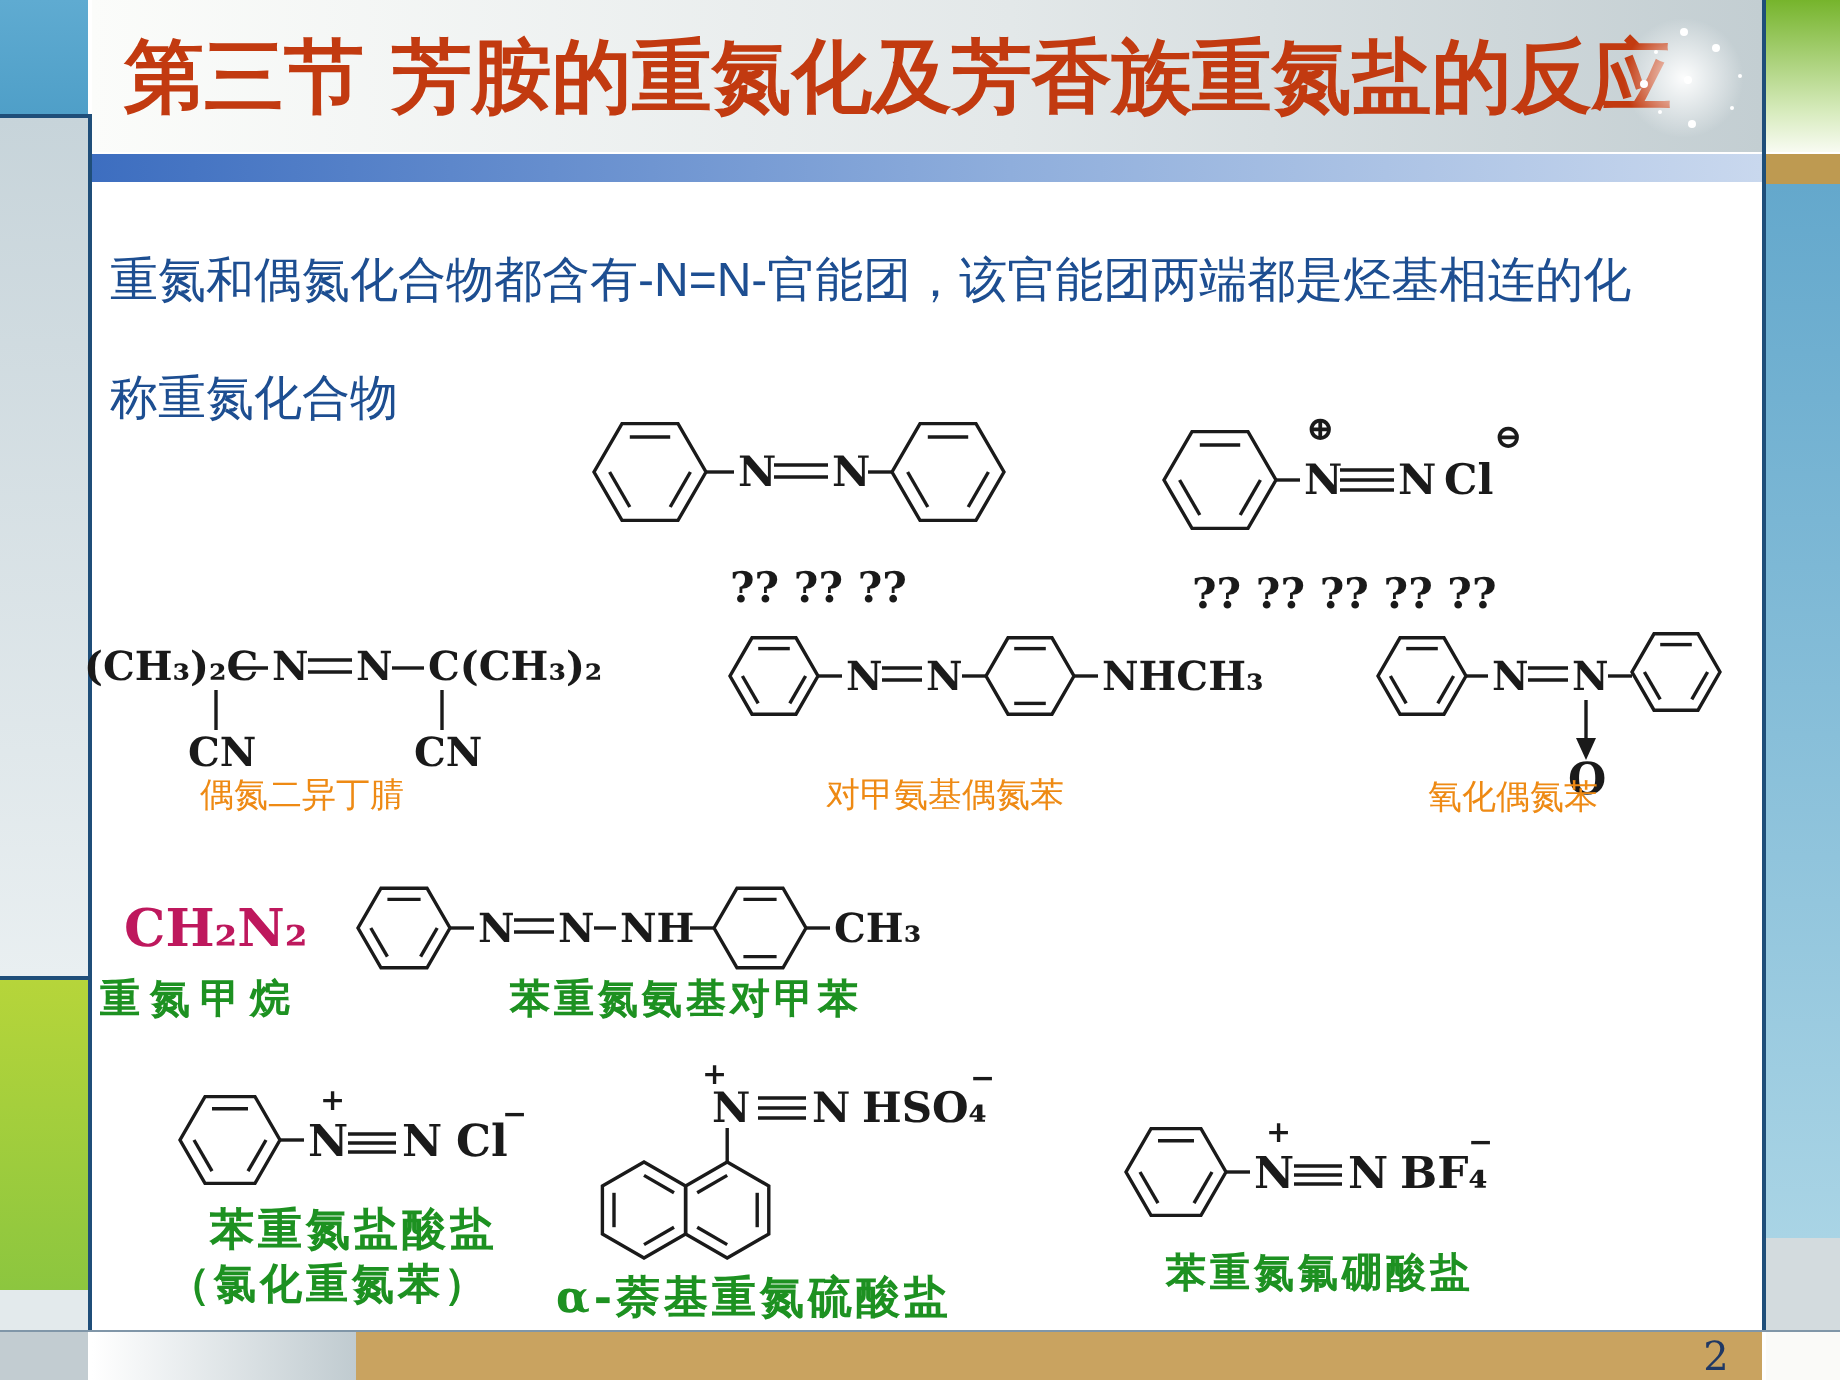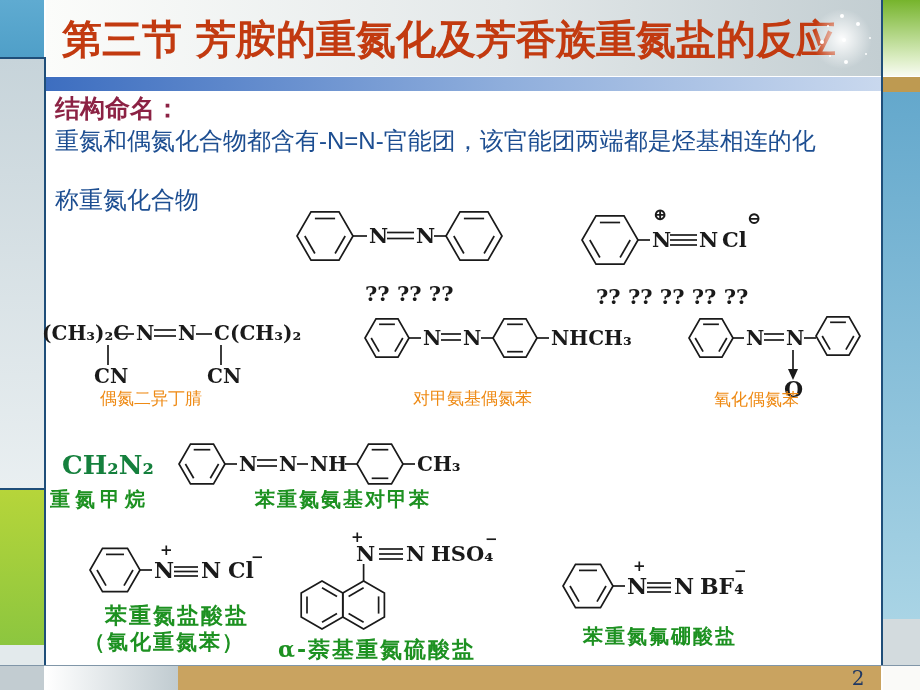--- a/index.html
+++ b/index.html
@@ -48,21 +48,21 @@
   .intro{color:#1d4e91;font-weight:normal;font-size:24px;line-height:1.1;white-space:nowrap;}
   .intro-1{left:55px;top:128px;} .intro-2{left:55px;top:158px;} .intro-3{left:55px;top:187px;}
 
   .qmarks{font-family:"DejaVu Serif",serif;font-weight:bold;font-size:21px;color:#1a1a1a;}
   .qm-left{left:365px;top:281px;} .qm-right{left:596px;top:284px;}
 
   .lab-orange{color:#ee8a14;font-size:17px;font-family:"DejaVu Serif",serif;line-height:1.05;}
   .lab-green{color:#1d9121;font-weight:bold;font-size:22px;font-family:"DejaVu Serif",serif;
              letter-spacing:2px;line-height:1.05;}
 
-  .formula{font-family:"DejaVu Serif",serif;font-weight:bold;color:#15803d;text-align:right;}
+  .formula{font-family:"DejaVu Serif",serif;font-weight:bold;color:#be185d;text-align:right;}
 
   
   svg.struct{overflow:visible;}
   svg.struct line, svg.struct polygon{stroke:#1a1a1a;stroke-width:1.7;fill:none;}
   svg.struct .fillhead{fill:#1a1a1a;stroke:none;}
   svg.struct text{fill:#1a1a1a;font-family:"DejaVu Serif",serif;font-weight:bold;}
   .atom{font-size:20px;} .atom21{font-size:21px;} .atom22{font-size:22px;}
   .sup{font-size:15px;} .circ{font-size:17px;font-weight:normal;}
 </style>
 </head>
@@ -85,21 +85,20 @@
   <div class="abs rightcol-gray"></div>
 
   <div class="abs title-banner">
     <div class="title-text">第三节 芳胺的重氮化及芳香族重氮盐的反应</div>
     <div class="starburst abs" style="left:754px;top:4px;">
       <div class="stardot"></div>
     </div>
   </div>
   <div class="abs title-underline"></div>
 
-  <div class="abs heading">结构命名：</div>
   <div class="abs intro intro-1">重氮和偶氮化合物都含有-N=N-官能团，该官能团两端都是烃基相连的化</div>
   <div class="abs intro intro-3">称重氮化合物</div>
 
   <svg class="struct abs" style="left:288px;top:198px;" width="240" height="80">
     <g>
         <polygon points="65.0,38.0 51.0,62.2 23.0,62.2 9.0,38.0 23.0,13.8 51.0,13.8"></polygon>
         <line x1="57.2" y1="38.0" x2="47.1" y2="55.5"></line>
         <line x1="26.9" y1="55.5" x2="16.8" y2="38.0"></line>
         <line x1="26.9" y1="20.5" x2="47.1" y2="20.5"></line>
       </g>

